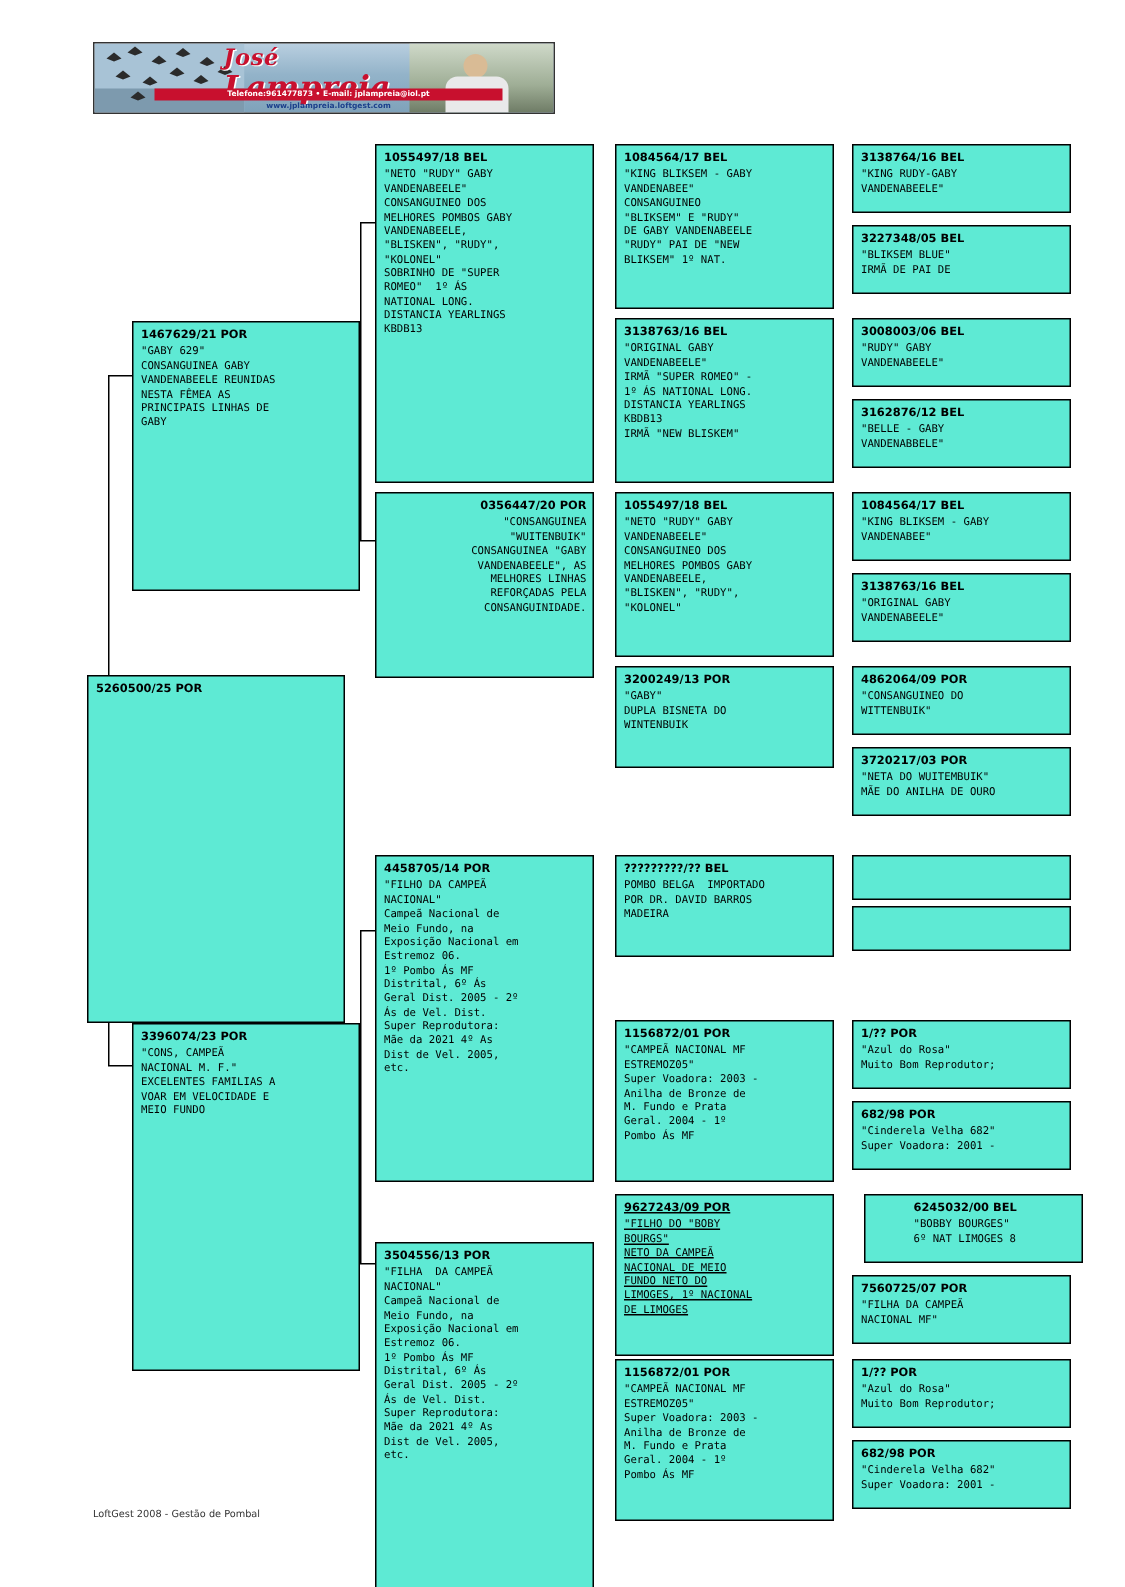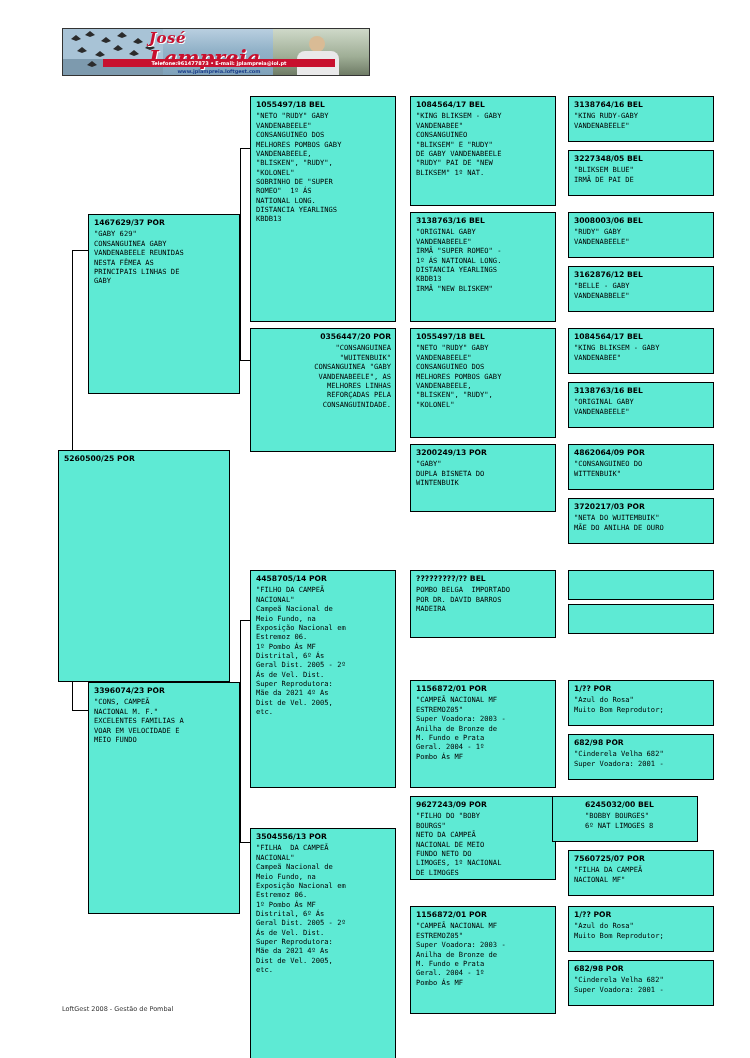--- a/index.html
+++ b/index.html
@@ -162,21 +162,21 @@
   <div class="ln lnv" style="left:240px; top:620px; height:222px;"></div>
   <div class="ln lnh" style="left:240px; top:620px; width:10px;"></div>
   <div class="ln lnh" style="left:240px; top:842px; width:10px;"></div>
 
   <div class="box" style="left:58px; top:450px; width:172px; height:232px;">
     <div class="ring">5260500/25 POR</div>
     <div class="desc"></div>
   </div>
 
   <div class="box" style="left:88px; top:214px; width:152px; height:180px;">
-    <div class="ring">1467629/37 POR</div>
+    <div class="ring">1467629/21 POR</div>
     <div class="desc">"GABY 629"
 CONSANGUINEA GABY
 VANDENABEELE REUNIDAS
 NESTA FÊMEA AS
 PRINCIPAIS LINHAS DE
 GABY</div>
   </div>
   <div class="box" style="left:88px; top:682px; width:152px; height:232px;">
     <div class="ring">3396074/23 POR</div>
     <div class="desc">"CONS, CAMPEÃ
@@ -291,21 +291,21 @@
   <div class="box" style="left:410px; top:680px; width:146px; height:108px;">
     <div class="ring">1156872/01 POR</div>
     <div class="desc">"CAMPEÃ NACIONAL MF
 ESTREMOZ05"
 Super Voadora: 2003 -
 Anilha de Bronze de
 M. Fundo e Prata
 Geral. 2004 - 1º
 Pombo Ás MF</div>
   </div>
-  <div class="box" style="left:410px; top:796px; width:146px; height:84px;">
+  <div class="box" style="left:410px; top:796px; width:146px; height:108px;text-decoration:underline;">
     <div class="ring">9627243/09 POR</div>
     <div class="desc">"FILHO DO "BOBY
 BOURGS"
 NETO DA CAMPEÃ
 NACIONAL DE MEIO
 FUNDO NETO DO
 LIMOGES, 1º NACIONAL
 DE LIMOGES</div>
   </div>
   <div class="box" style="left:410px; top:906px; width:146px; height:108px;">
@@ -370,21 +370,21 @@
   <div class="box" style="left:568px; top:680px; width:146px; height:46px;">
     <div class="ring">1/?? POR</div>
     <div class="desc">"Azul do Rosa"
 Muito Bom Reprodutor;</div>
   </div>
   <div class="box" style="left:568px; top:734px; width:146px; height:46px;">
     <div class="ring">682/98 POR</div>
     <div class="desc">"Cinderela Velha 682"
 Super Voadora: 2001 -</div>
   </div>
-  <div class="box" style="left:552px; top:796px; width:146px; height:46px;padding-left:32px;">
+  <div class="box" style="left:576px; top:796px; width:146px; height:46px;padding-left:32px;">
     <div class="ring">6245032/00 BEL</div>
     <div class="desc">"BOBBY BOURGES"
 6º NAT LIMOGES 8</div>
   </div>
   <div class="box" style="left:568px; top:850px; width:146px; height:46px;">
     <div class="ring">7560725/07 POR</div>
     <div class="desc">"FILHA DA CAMPEÃ
 NACIONAL MF"</div>
   </div>
   <div class="box" style="left:568px; top:906px; width:146px; height:46px;">

